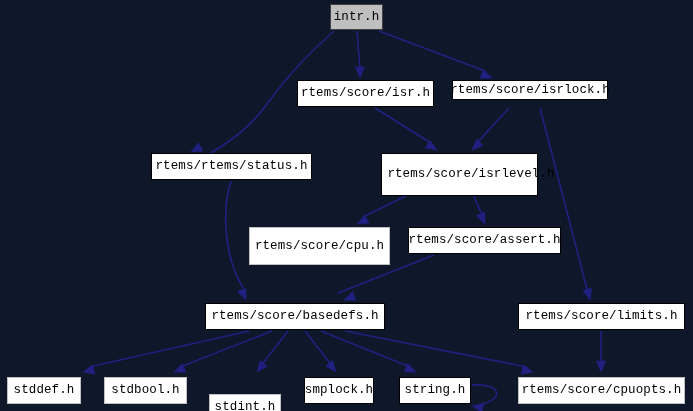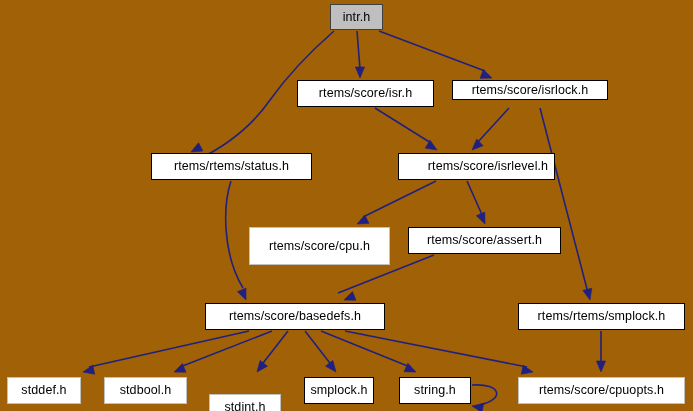--- a/index.html
+++ b/index.html
@@ -54,21 +54,21 @@
     border: 1px solid #000000;
   }
   
   .gnode.plain {
     border: 1px solid #c0c0c0;
   }
 </style>
 </head>
 <body>
 
-<div id="graph" style="width: 693px; height: 411px; background: #a16207;">
+<div id="graph" style="width: 693px; height: 411px; background: #0f172a; font-family: Liberation Mono, monospace;">
 
   <svg id="edge-layer" viewBox="0 0 693 411" width="693" height="411" xmlns="http://www.w3.org/2000/svg">
       <path d="M 334 31 C 318 45 290 72 270 100 C 252 126 226 146 197 160" fill="none" stroke="#1f2080" stroke-width="1.6"></path>
       <path d="M 357 31 L 360 69" fill="none" stroke="#1f2080" stroke-width="1.6"></path>
       <path d="M 379 31 L 485 71" fill="none" stroke="#1f2080" stroke-width="1.6"></path>
       <path d="M 375 108 L 431 143" fill="none" stroke="#1f2080" stroke-width="1.6"></path>
       <path d="M 509 108 L 477 143" fill="none" stroke="#1f2080" stroke-width="1.6"></path>
       <path d="M 540 108 L 588 293" fill="none" stroke="#1f2080" stroke-width="1.6"></path>
       <path d="M 231 181 C 223 205 222 253 243 288" fill="none" stroke="#1f2080" stroke-width="1.6"></path>
       <path d="M 436 181 L 363 217" fill="none" stroke="#1f2080" stroke-width="1.6"></path>
@@ -108,34 +108,34 @@
       </div>
       <div class="gnode linked" style="left: 297px; top: 80px; width: 137px; height: 27px;">
         <span class="nlabel">rtems/score/isr.h</span>
       </div>
       <div class="gnode linked" style="left: 452px; top: 80px; width: 156px; height: 20px;">
         <span class="nlabel">rtems/score/isrlock.h</span>
       </div>
       <div class="gnode linked" style="left: 151px; top: 153px; width: 161px; height: 27px;">
         <span class="nlabel">rtems/rtems/status.h</span>
       </div>
-      <div class="gnode linked" style="left: 398px; top: 153px; width: 157px; height: 27px; padding-left: 23px;">
+      <div class="gnode linked" style="left: 381px; top: 153px; width: 157px; height: 43px; padding-left: 23px;">
         <span class="nlabel">rtems/score/isrlevel.h</span>
       </div>
       <div class="gnode plain" style="left: 249px; top: 227px; width: 141px; height: 38px;">
         <span class="nlabel">rtems/score/cpu.h</span>
       </div>
       <div class="gnode linked" style="left: 408px; top: 227px; width: 153px; height: 27px;">
         <span class="nlabel">rtems/score/assert.h</span>
       </div>
       <div class="gnode linked" style="left: 205px; top: 303px; width: 180px; height: 27px;">
         <span class="nlabel">rtems/score/basedefs.h</span>
       </div>
       <div class="gnode linked" style="left: 518px; top: 303px; width: 167px; height: 27px;">
-        <span class="nlabel">rtems/rtems/smplock.h</span>
+        <span class="nlabel">rtems/score/limits.h</span>
       </div>
       <div class="gnode plain" style="left: 7px; top: 377px; width: 74px; height: 27px;">
         <span class="nlabel">stddef.h</span>
       </div>
       <div class="gnode plain" style="left: 104px; top: 377px; width: 83px; height: 27px; justify-content: center;">
         <span class="nlabel">stdbool.h</span>
       </div>
       <div class="gnode plain" style="left: 209px; top: 394px; width: 72px; height: 27px;">
         <span class="nlabel">stdint.h</span>
       </div>

